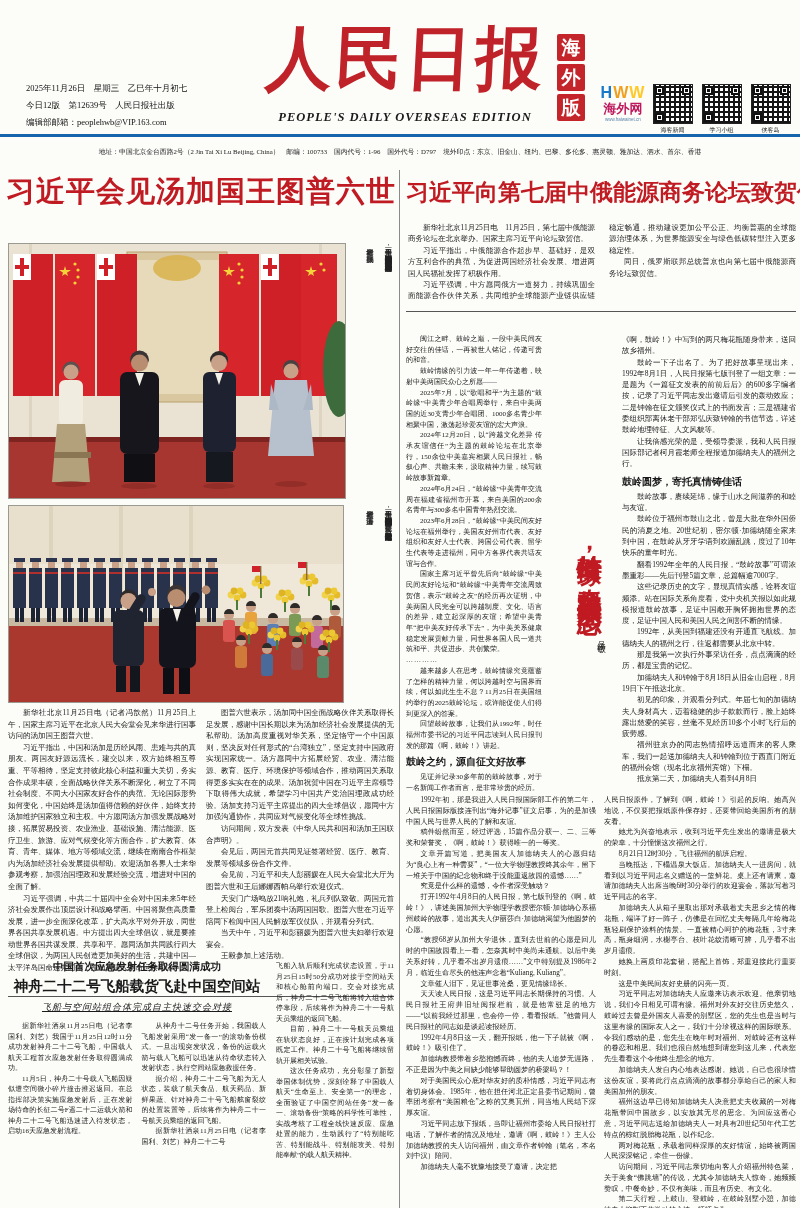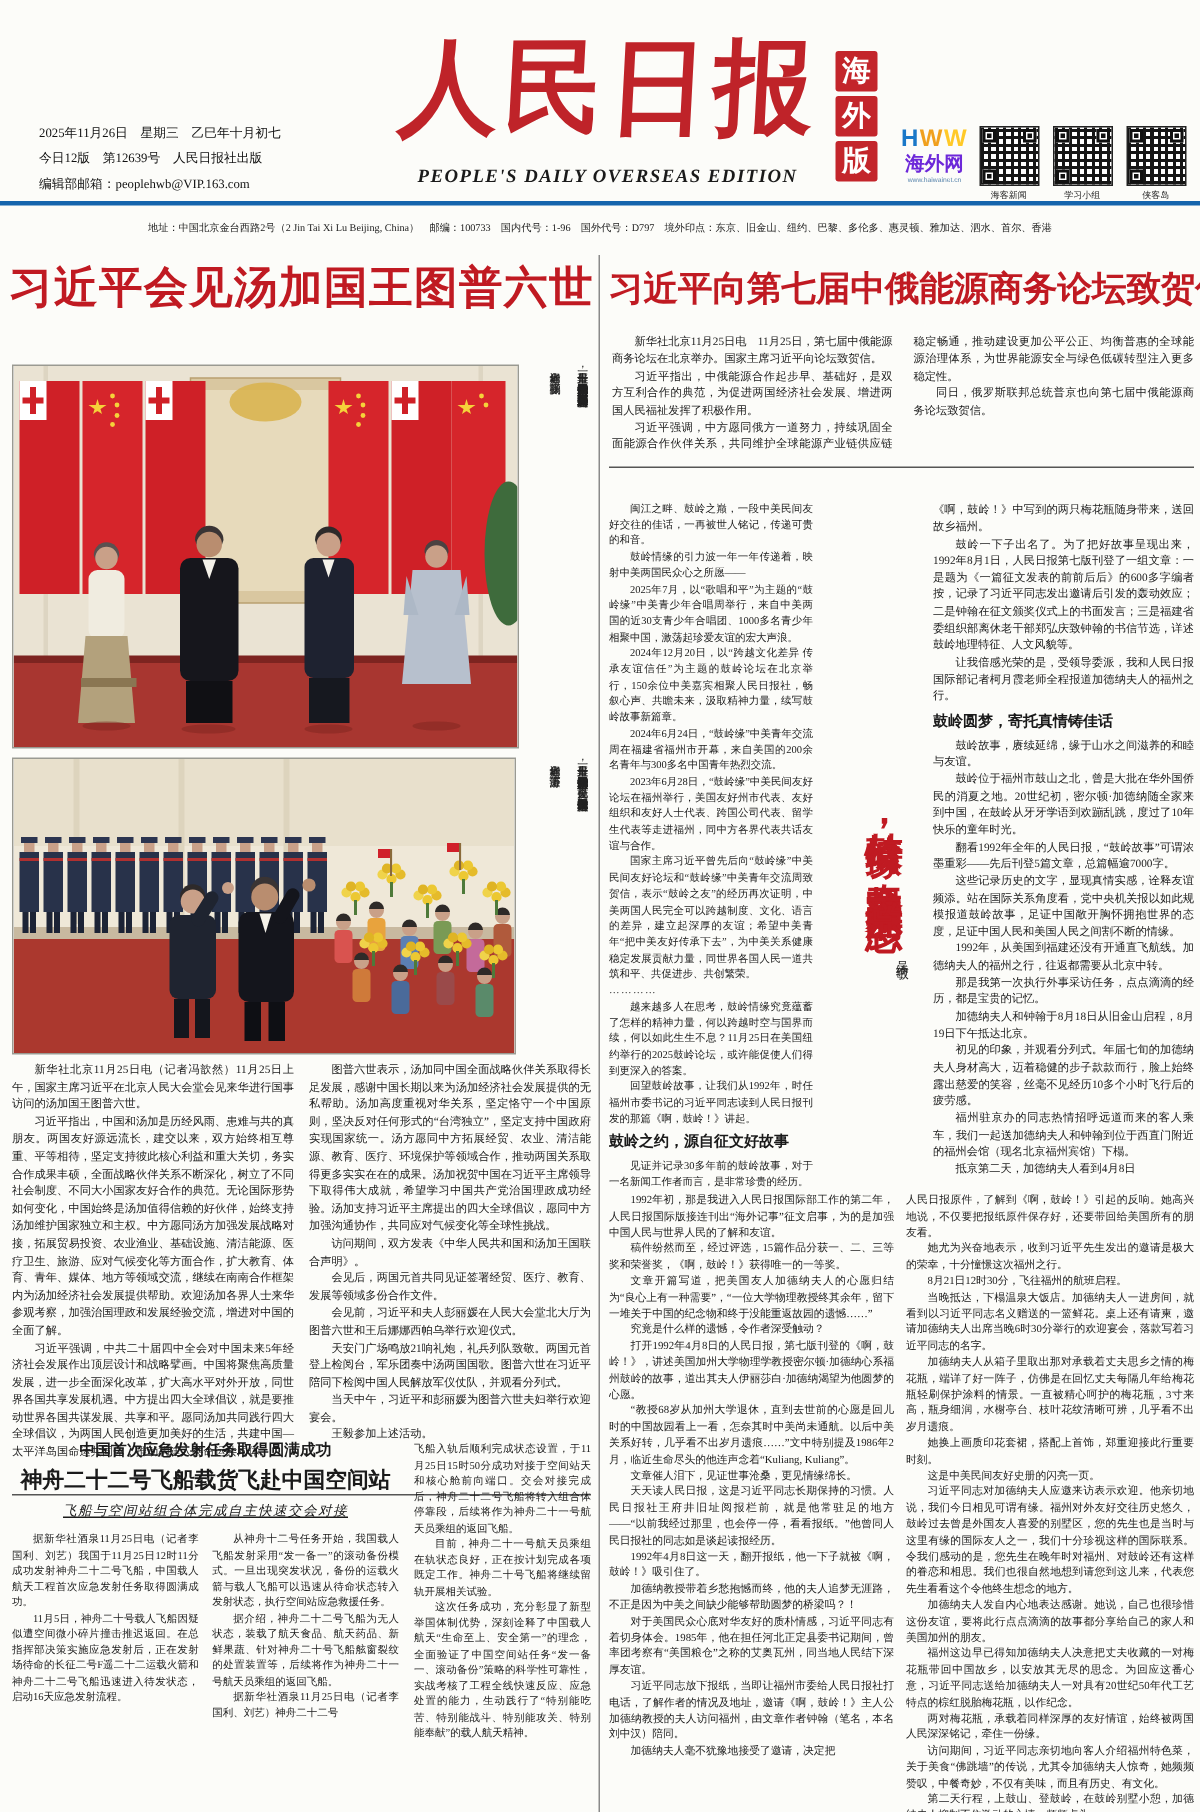--- a/index.html
+++ b/index.html
@@ -12,21 +12,21 @@
             letter-spacing:4px;transform:skewX(-3deg) scaleY(1.05);white-space:nowrap;}
   .mh-english{position:absolute;left:240px;top:110px;width:330px;text-align:center;
               font-family:"Liberation Serif",serif;font-style:italic;font-weight:bold;font-size:12.5px;letter-spacing:1px;}
   .mh-edition{position:absolute;left:557px;top:34px;}
   .mh-edition .ebox{width:28px;height:27px;background:#c3252b;color:#fff;font-weight:bold;
                     font-size:19px;line-height:27px;text-align:center;margin-bottom:3px;border-radius:2px;
                     font-family:"DejaVu Serif",serif;}
   .mh-logo{position:absolute;left:596px;top:84px;width:54px;text-align:center;font-family:"Liberation Sans",sans-serif;}
   .mh-logo .abbr{font-size:16px;font-weight:bold;letter-spacing:1px;}
   .mh-logo .abbr .c1{color:#1a78c8}.mh-logo .abbr .c2{color:#f0a01e}.mh-logo .abbr .c3{color:#ffc928}
-  .mh-logo .lname{font-size:13px;font-weight:bold;color:#6d28d9;line-height:14px;}
+  .mh-logo .lname{font-size:13px;font-weight:bold;color:#be185d;line-height:14px;}
   .mh-logo .lurl{font-size:4.5px;color:#5a86ad;line-height:7px;}
   .mh-qrs{position:absolute;left:652px;top:84px;display:flex;gap:8px;}
   .qrwrap{width:41px;text-align:center;}
   .qr{position:relative;width:38px;height:38px;margin:0 auto;border:1px solid #222;background:
       repeating-linear-gradient(0deg,#161616 0 2px,transparent 2px 5px),
       repeating-linear-gradient(90deg,#161616 0 2px,#fff 2px 5px);}
   .qr i{position:absolute;width:9px;height:9px;border:2px solid #111;background:#fff;box-sizing:border-box;}
   .qr i::after{content:"";position:absolute;inset:1px;background:#111;}
   .qr .tl{left:1px;top:1px}.qr .tr{right:1px;top:1px}.qr .bl{left:1px;bottom:1px}
   .qrlabel{font-size:6px;margin-top:2px;font-family:"Liberation Sans",sans-serif;color:#222;}

